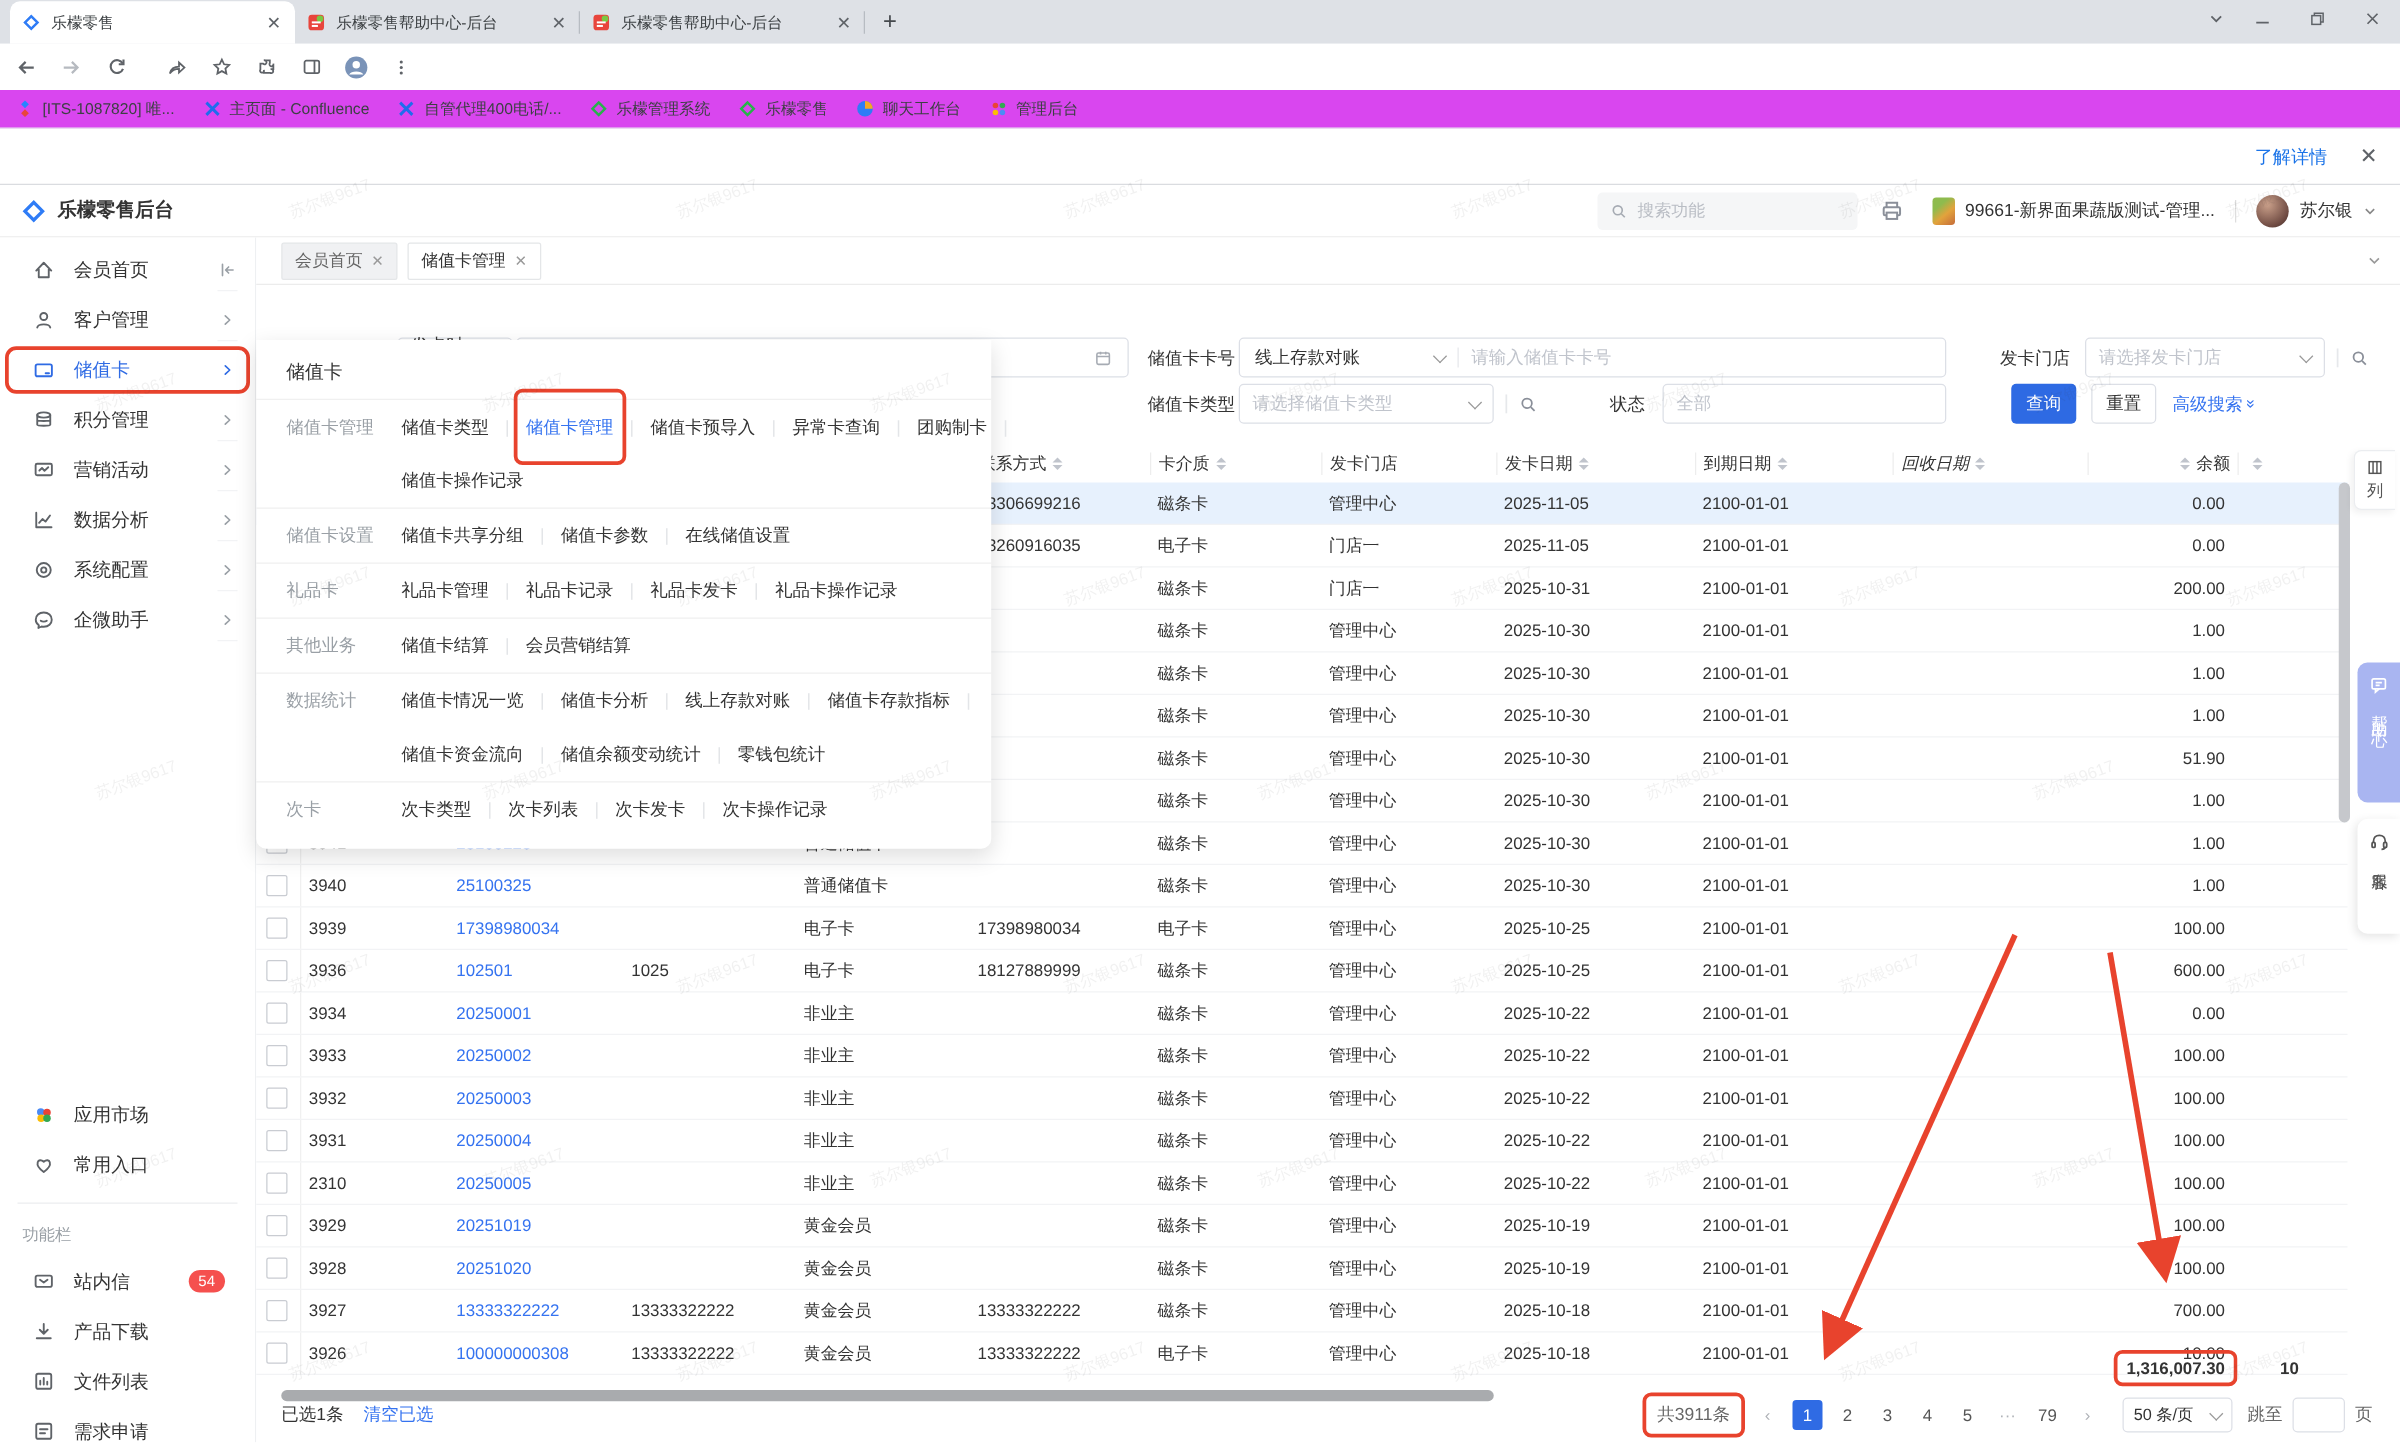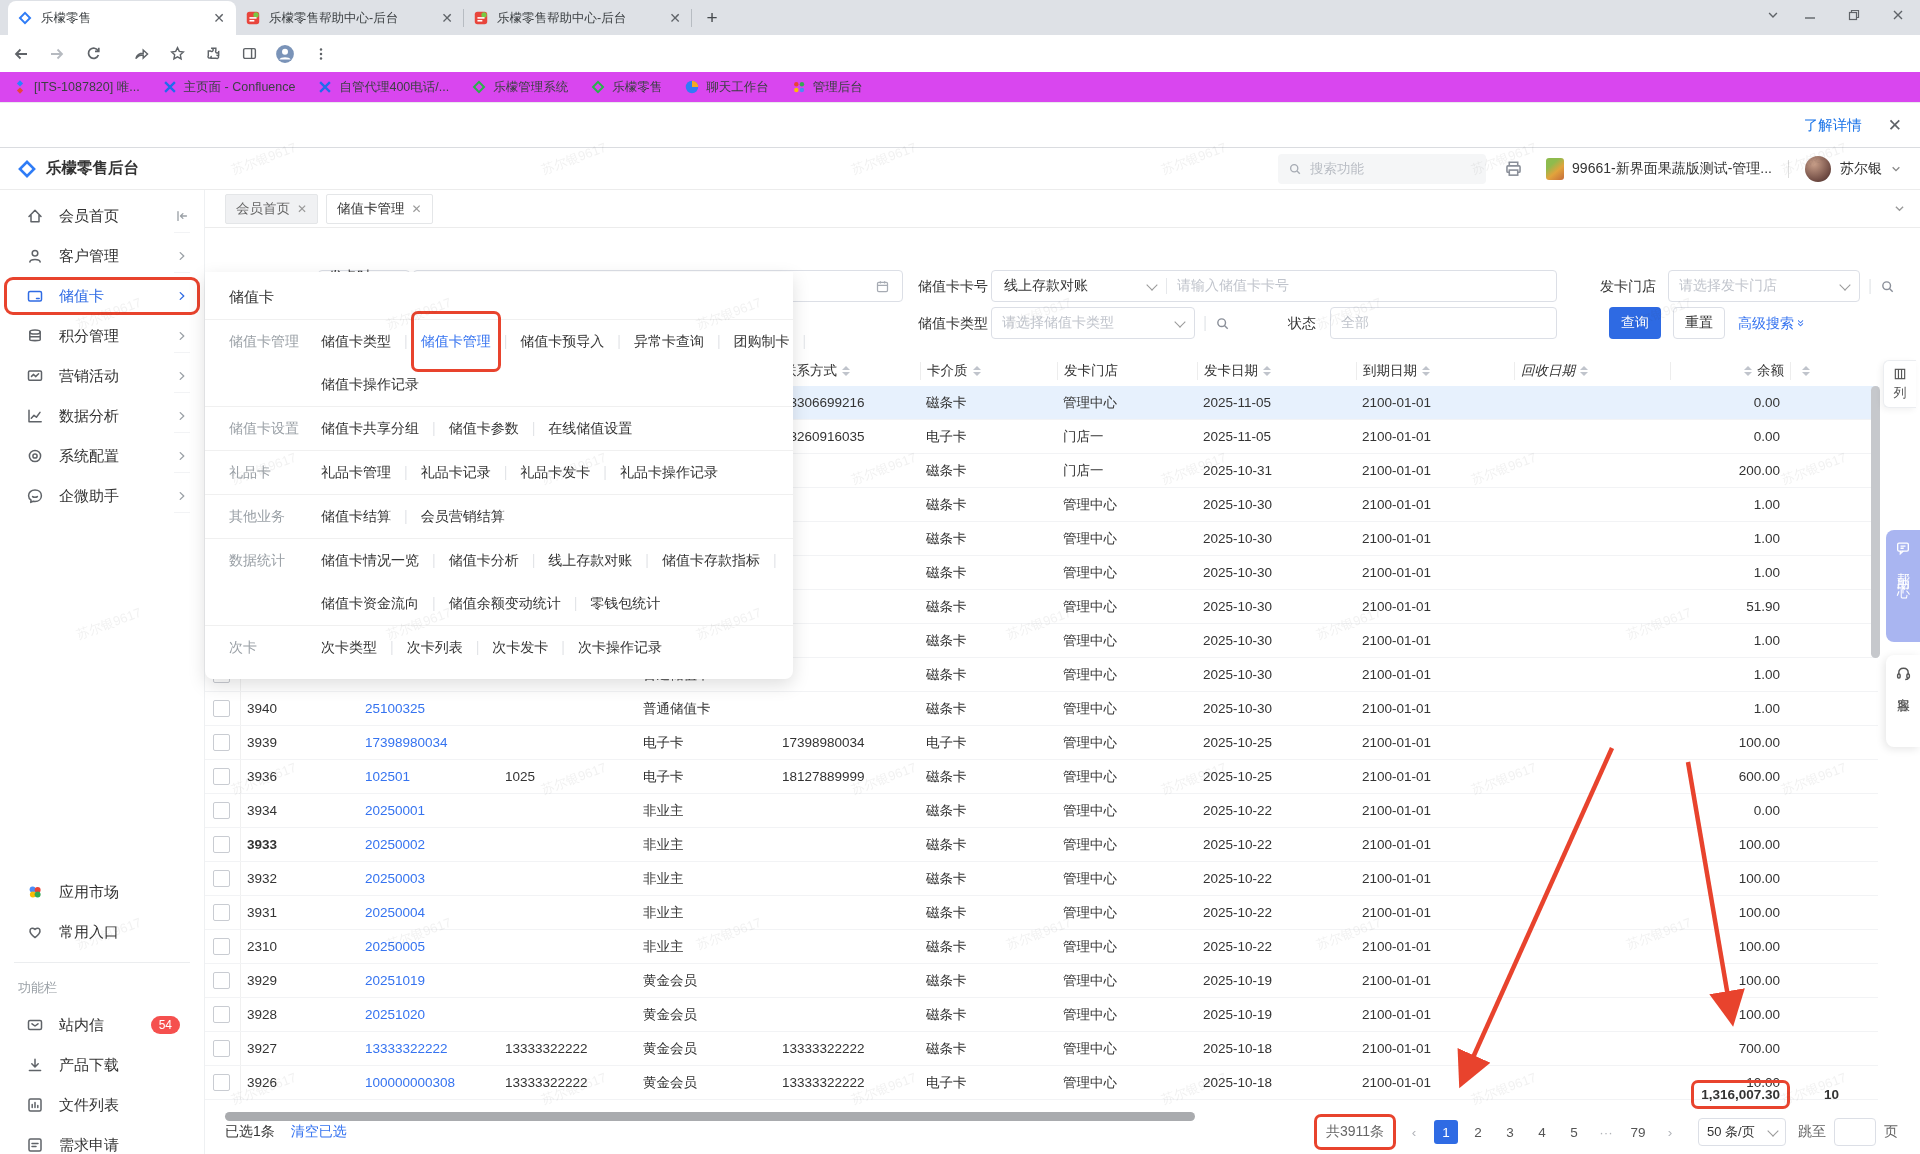--- a/index.html
+++ b/index.html
@@ -895,21 +895,21 @@
           <div class="td" style="width: 159px;">2025-10-22</div>
           <div class="td" style="width: 158px;">2100-01-01</div>
           <div class="td" style="width: 156px;"></div>
           <div class="td r" style="width: 120px;">0.00</div>
           <div class="td" style="width: 68px;"></div>
         </div>
         <div class="tr">
           <div class="td cbc" style="width: 36px;">
             <span class="cb"></span>
           </div>
-          <div class="td" style="width: 118px; font-weight: bold;">3933</div>
+          <div class="td" style="width: 118px;">3933</div>
           <div class="td link" style="width: 140px;">20250002</div>
           <div class="td" style="width: 138px;"></div>
           <div class="td" style="width: 139px;">非业主</div>
           <div class="td" style="width: 144px;"></div>
           <div class="td" style="width: 137px;">磁条卡</div>
           <div class="td" style="width: 140px;">管理中心</div>
           <div class="td" style="width: 159px;">2025-10-22</div>
           <div class="td" style="width: 158px;">2100-01-01</div>
           <div class="td" style="width: 156px;"></div>
           <div class="td r" style="width: 120px;">100.00</div>

